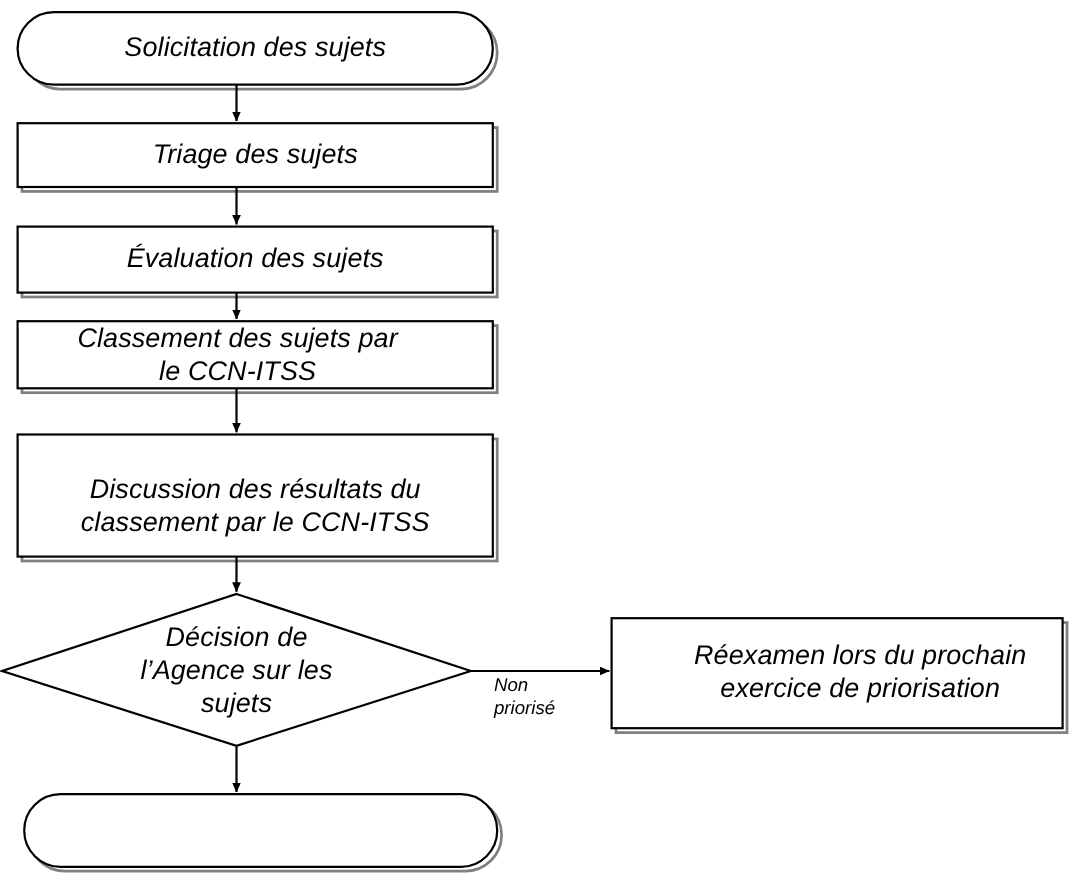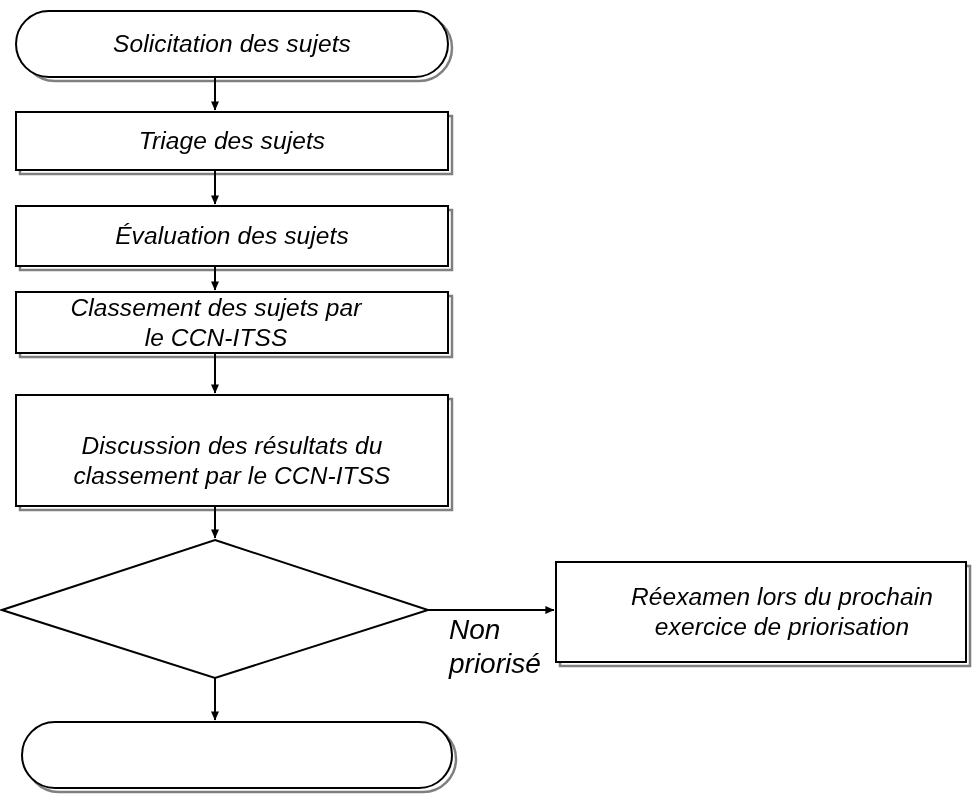--- a/index.html
+++ b/index.html
@@ -37,21 +37,21 @@
     white-space: pre;
     pointer-events: none;
   }
   .edge-label {
     position: absolute;
     display: flex;
     flex-direction: column;
     align-items: flex-start;
     text-align: left;
     color: #000000;
-    font-size: 28px;
+    font-size: 17px;
     line-height: 1.22;
     white-space: pre;
     pointer-events: none;
   }
   .tl { display: block; }
 </style>
 </head>
 <body>
 
 <div id="canvas">
@@ -131,20 +131,25 @@
   <div class="node-text" style="left:0; top:292px; width:432px; height:61px;">
     <span class="tl">Classement des sujets par</span>
     <span class="tl">le CCN-ITSS</span>
   </div>
 
   <div class="node-text" style="left:16px; top:395px; width:432px; height:111px; justify-content:flex-start; padding-top:36px; box-sizing:border-box;">
     <span class="tl">Discussion des résultats du</span>
     <span class="tl">classement par le CCN-ITSS</span>
   </div>
 
+  <div class="node-text" style="left:75px; top:568px; width:280px; height:84px;">
+    <span class="tl">Décision de</span>
+    <span class="tl">l’Agence sur les</span>
+    <span class="tl">sujets</span>
+  </div>
 
   <div class="node-text" style="left:537px; top:562px; width:490px; height:100px;">
     <span class="tl">Réexamen lors du prochain</span>
     <span class="tl">exercice de priorisation</span>
   </div>
 
 
   <div class="edge-label" style="left:449px; top:613px; width:105px;">
     <span class="tl">Non</span>
     <span class="tl">priorisé</span>

